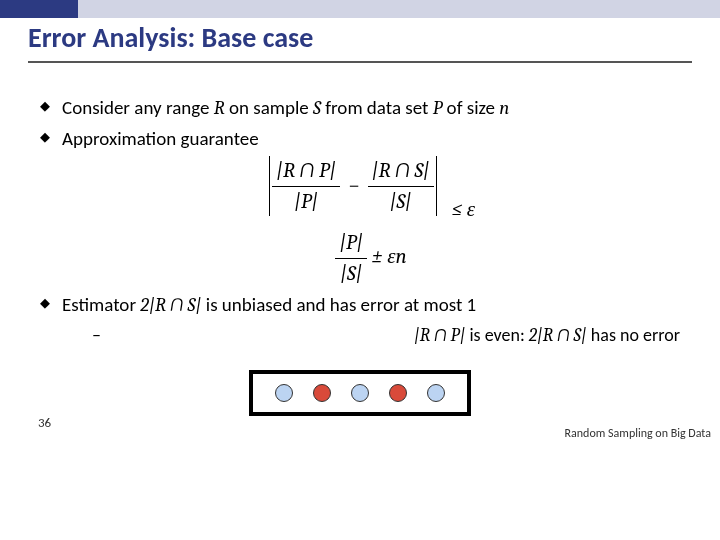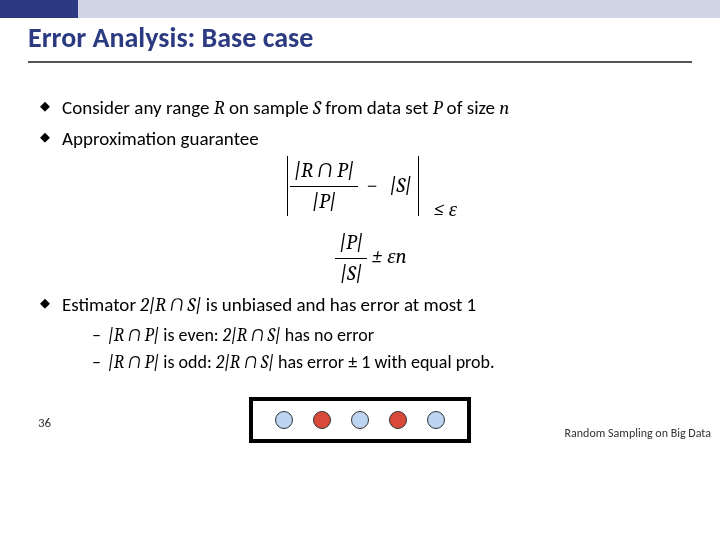--- a/index.html
+++ b/index.html
@@ -17,21 +17,21 @@
   .mathline { text-align: center; font-family: "Cambria Math", Cambria, "Times New Roman", serif; font-size: 21px; margin: 4px 0; }
   .frac { display: inline-block; vertical-align: middle; text-align: center; }
   .frac .num { display: block; border-bottom: 1.3px solid #000; padding: 0 4px; }
   .frac .den { display: block; padding: 0 4px; }
   .abs { display: inline-flex; align-items: center; }
   .abs::before, .abs::after { content: ""; display: inline-block; width: 1.3px; align-self: stretch; background: #000; margin: 0 2px; }
   .abs.big::before, .abs.big::after { min-height: 48px; }
   .minus { margin: 0 8px; }
   .var { font-style: italic; font-family: "Cambria Math", Cambria, serif; }
   .sublist { list-style: none; margin: 4px 0 0 30px; font-size: 18px; }
-  .sublist > li { position: relative; padding-left: 16px; margin-bottom: 2px; }
+  .sublist > li { position: relative; padding-left: 16px; margin-bottom: 2px; text-align: right; }
   .sublist > li::before { content: "–"; position: absolute; left: 0; top: 0; }
   .ivar { font-family: "Cambria Math", Cambria, serif; font-style: italic; }
   .box-wrap { text-align: center; margin-top: 22px; }
   .box { display: inline-flex; align-items: center; justify-content: center; gap: 20px; border: 4px solid #000; padding: 10px 22px; }
   .dot { width: 18px; height: 18px; border-radius: 50%; border: 1.5px solid #333; }
   .dot.blue { background: #bcd4f2; }
   .dot.red { background: #d94a3a; }
   .footer-num { position: absolute; left: 38px; bottom: 30px; font-size: 13px; color: #333; }
   .footer-txt { position: absolute; left: 0; right: 9px; bottom: 20px; text-align: right; font-size: 12px; color: #333; }
 </style>
@@ -56,41 +56,39 @@
       <li>
         <span>Approximation guarantee</span>
         <div class="mathline">
           <span class="abs big">
             <span class="frac">
               <span class="num var">|R ∩ P|</span>
               <span class="den var">|P|</span>
             </span>
             <span class="minus">−</span>
             <span class="frac">
+              <span class="num var">|R ∩ S|</span>
               <span class="den var">|S|</span>
             </span>
           </span>
           <span style="margin-left:8px;" class="var">≤ ε</span>
         </div>
         <div class="mathline">
           <span class="frac" style="vertical-align:middle;">
             <span class="num var">|P|</span>
             <span class="den var">|S|</span>
           </span>
           <span class="var"> ± εn</span>
         </div>
       </li>
       <li>
         <span>Estimator </span><span class="ivar">2|R ∩ S|</span><span> is unbiased and has error at most 1</span>
         <ul class="sublist">
           <li>
             <span class="ivar">|R ∩ P|</span><span> is even: </span><span class="ivar">2|R ∩ S|</span><span> has no error</span>
-          </li>
-          <li>
-            <span class="ivar">|R ∩ P|</span><span> is odd: </span><span class="ivar">2|R ∩ S|</span><span> has error ± 1 with equal prob.</span>
           </li>
         </ul>
       </li>
     </ul>
 
     <div class="box-wrap">
       <div class="box">
         <span class="dot blue"></span>
         <span class="dot red"></span>
         <span class="dot blue"></span>

